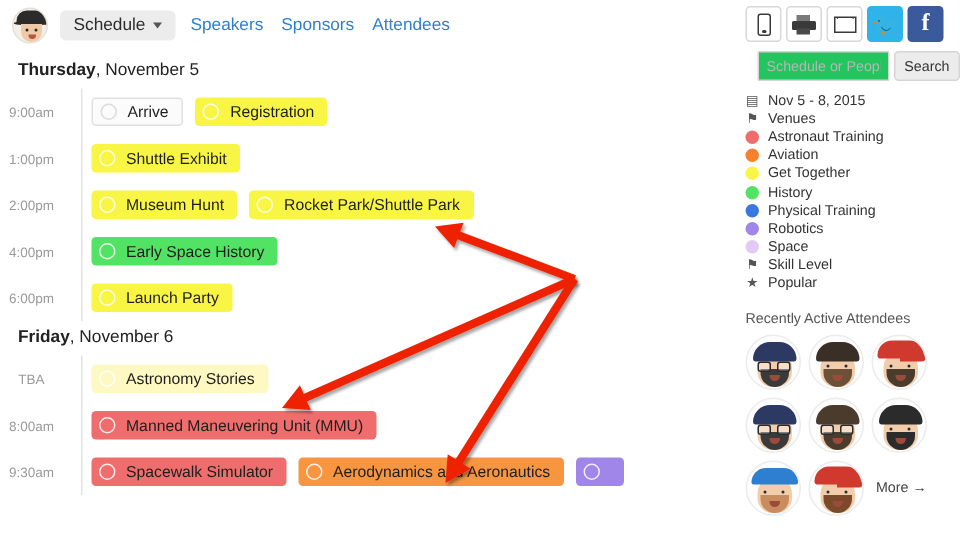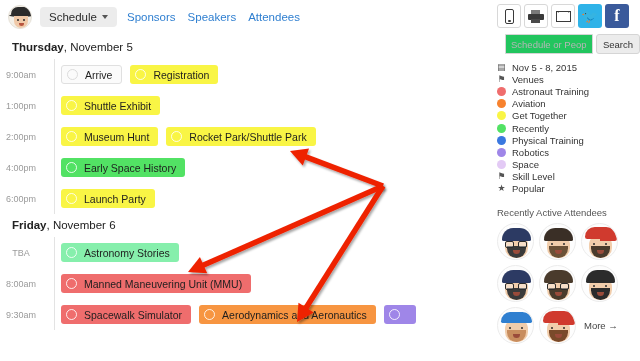--- a/index.html
+++ b/index.html
@@ -180,22 +180,22 @@
       <div class="brim"></div>
       <div class="face"></div>
       <div class="eye l"></div>
       <div class="eye r"></div>
       <div class="mouth"></div>
     </div>
     <div class="nav-schedule">
       <span>Schedule</span>
       <span class="nav-caret"></span>
     </div>
+    <div class="nav-link">Speakers</div>
     <div class="nav-link">Sponsors</div>
-    <div class="nav-link">Speakers</div>
     <div class="nav-link">Attendees</div>
   </div>
 
   <div class="schedule" id="schedule-root">
       <div class="day-header"><b>Thursday</b><span>, November 5</span></div>
       <div class="day-body">
         <div class="slot">
           <div class="slot-time">9:00am</div>
           <div class="slot-events">
             <div class="pill plain">
@@ -247,21 +247,21 @@
               <span>Launch Party</span>
             </div>
           </div>
         </div>
       </div>
       <div class="day-header"><b>Friday</b><span>, November 6</span></div>
       <div class="day-body">
         <div class="slot">
           <div class="slot-time">TBA</div>
           <div class="slot-events">
-            <div class="pill" style="background: #86efac;">
+            <div class="pill" style="background: #fef9c3;">
               <span class="dot"></span>
               <span>Astronomy Stories</span>
             </div>
           </div>
         </div>
         <div class="slot">
           <div class="slot-time">8:00am</div>
           <div class="slot-events">
             <div class="pill" style="background: rgb(239, 109, 109);">
               <span class="dot"></span>
@@ -332,21 +332,21 @@
         <div class="legend-item">
           <span class="legend-swatch" style="background: rgb(247, 130, 46);"></span>
           <span>Aviation</span>
         </div>
         <div class="legend-item">
           <span class="legend-swatch" style="background: rgb(249, 245, 69);"></span>
           <span>Get Together</span>
         </div>
         <div class="legend-item">
           <span class="legend-swatch" style="background: rgb(82, 226, 100);"></span>
-          <span>Recently</span>
+          <span>History</span>
         </div>
         <div class="legend-item">
           <span class="legend-swatch" style="background: rgb(58, 120, 224);"></span>
           <span>Physical Training</span>
         </div>
         <div class="legend-item">
           <span class="legend-swatch" style="background: rgb(159, 134, 232);"></span>
           <span>Robotics</span>
         </div>
         <div class="legend-item">

